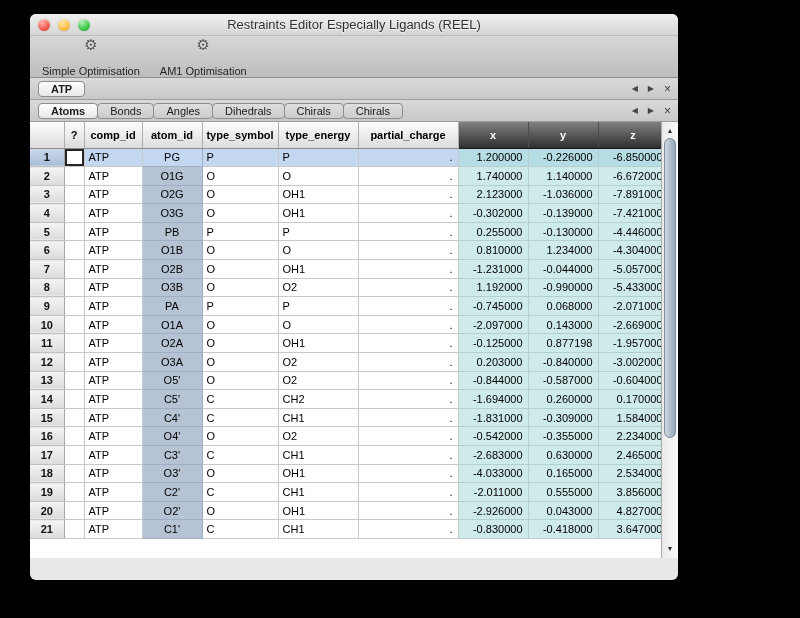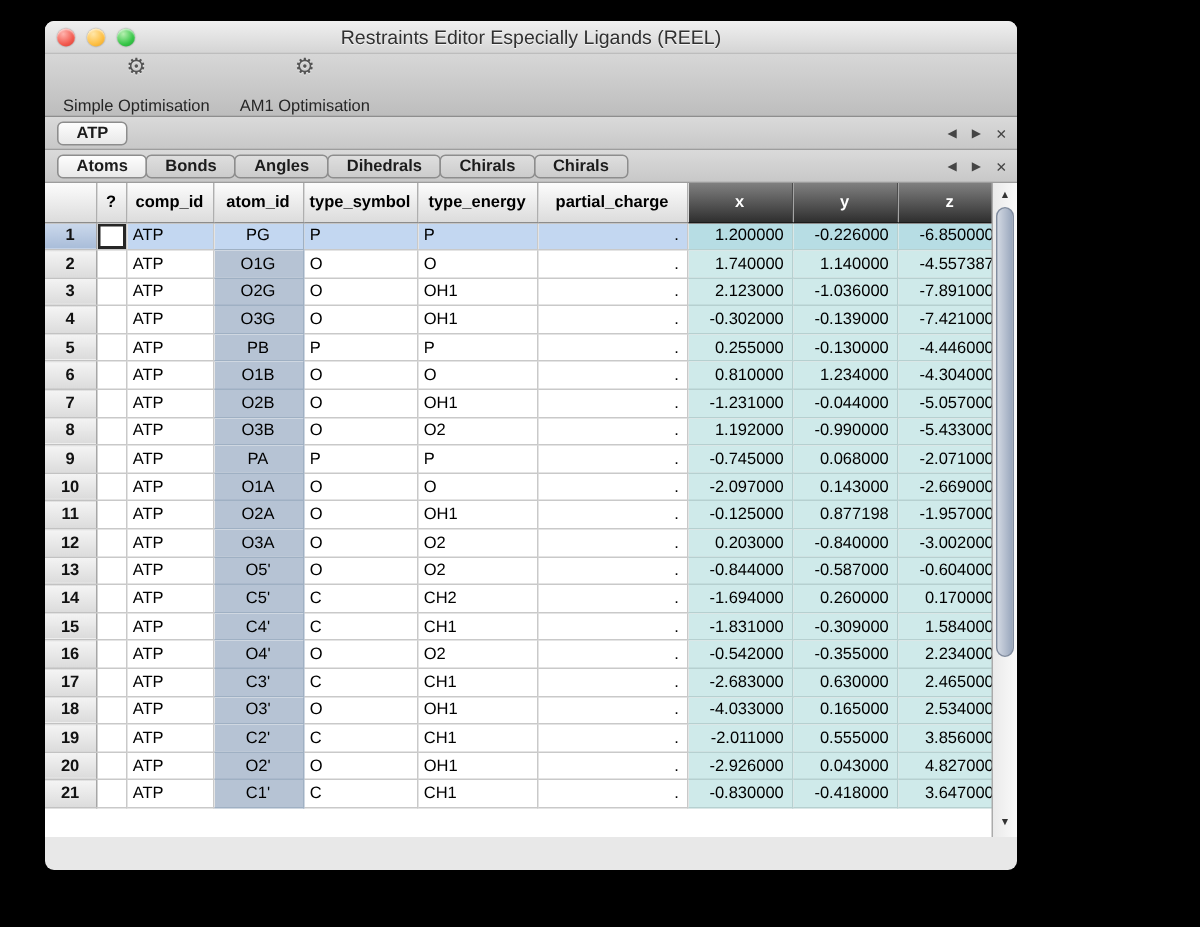--- a/index.html
+++ b/index.html
@@ -45,21 +45,21 @@
   
   .tabbar{
     height:22px; background:linear-gradient(#dadada,#c8c8c8);
     border-bottom:1px solid #9d9d9d;
     position:relative; display:flex; align-items:center; padding-left:8px;
   }
   .tab{
     padding:1px 12px; font-size:11px; color:#1c1c1c;
     border:1px solid #8d8d8d; border-radius:4px;
     background:linear-gradient(#dedede,#cccccc);
-    margin-right:-1px; white-space:nowrap;font-weight:bold;
+    margin-right:-1px; white-space:nowrap;
   }
   .tab.active{ background:linear-gradient(#fdfdfd,#e8e8e8); font-weight:bold; position:relative; z-index:1; }
   .tab-nav{ position:absolute; right:7px; top:0; height:100%; display:flex; align-items:center; gap:10px; }
   .navbtn{ font-size:8px; color:#454545; line-height:10px; }
   .navbtn.close{ font-size:12px; }
   
   .table-area{ position:relative; height:436px; background:#fff; overflow:hidden; }
   table{ border-collapse:collapse; table-layout:fixed; width:723px; font-size:11px; }
   th,td{ overflow:hidden; white-space:nowrap; }
   col.c-rowh{width:34px} col.c-q{width:20px} col.c-comp{width:58px} col.c-atom{width:60px}
@@ -210,21 +210,21 @@
           <tr>
             <th class="rowh">2</th>
             <td class="q"></td>
             <td class="text">ATP</td>
             <td class="text atomid">O1G</td>
             <td class="text">O</td>
             <td class="text">O</td>
             <td class="num">.</td>
             <td class="coord">1.740000</td>
             <td class="coord">1.140000</td>
-            <td class="coord">-4.557387</td>
+            <td class="coord">-6.672000</td>
             <td class="fill"></td>
           </tr>
           <tr>
             <th class="rowh">3</th>
             <td class="q"></td>
             <td class="text">ATP</td>
             <td class="text atomid">O2G</td>
             <td class="text">O</td>
             <td class="text">OH1</td>
             <td class="num">.</td>

